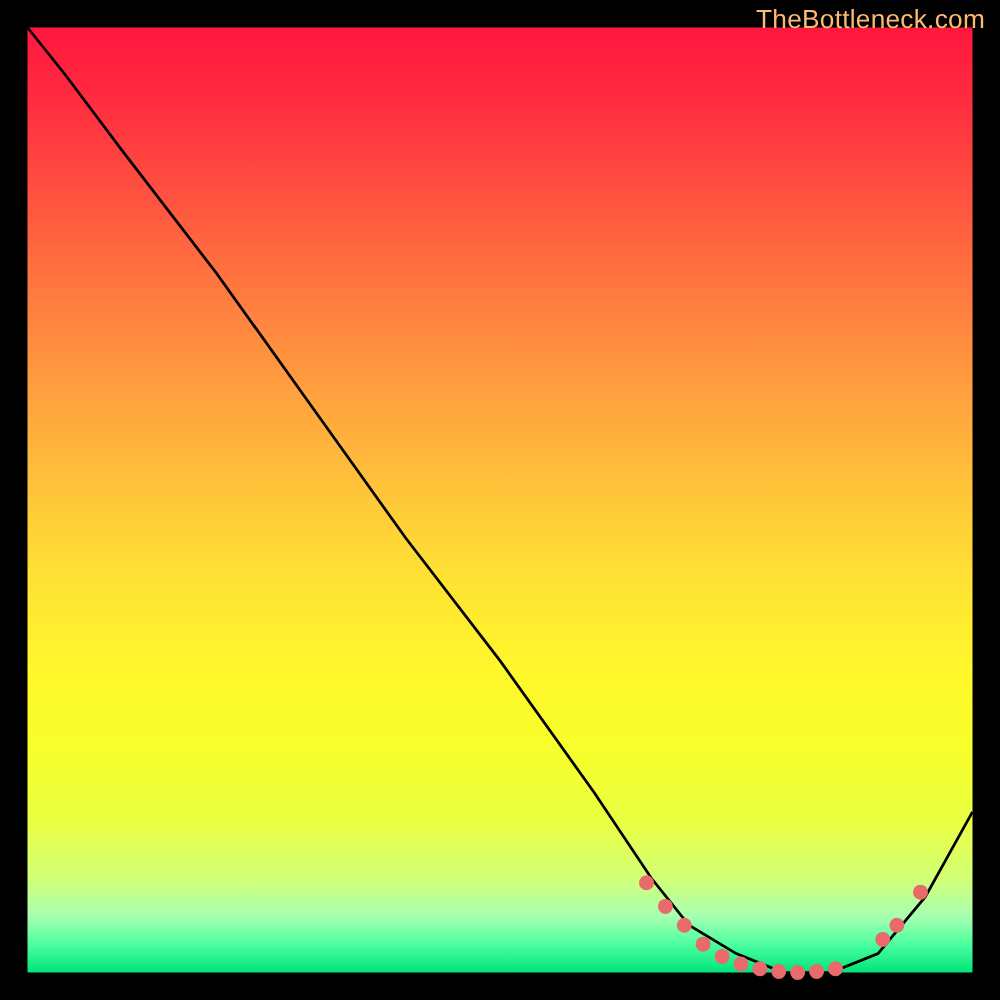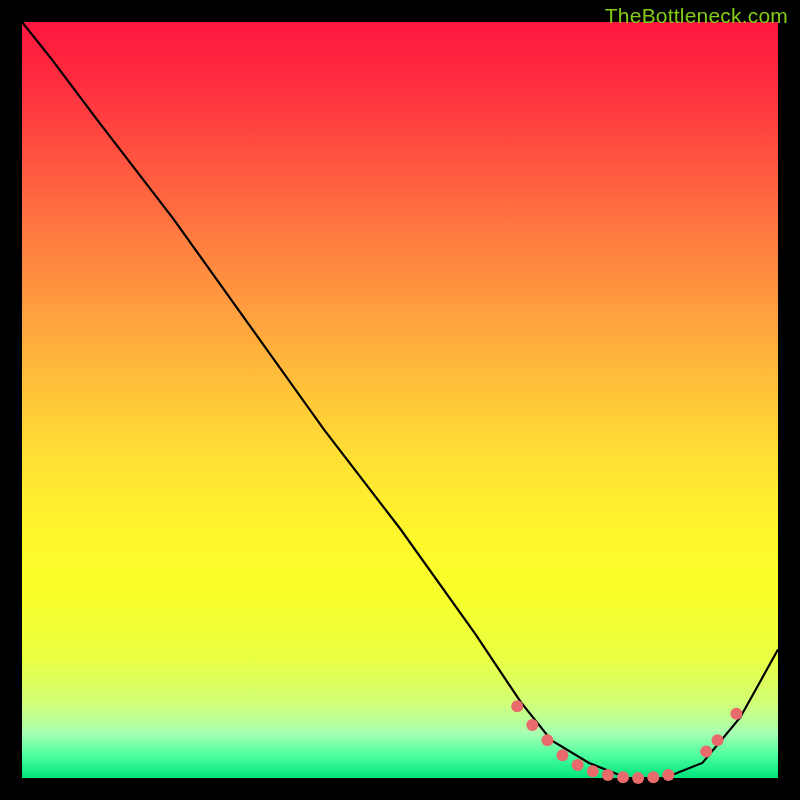--- a/index.html
+++ b/index.html
@@ -39,21 +39,21 @@
       #d2ff76 90%,
       #a8ffb1 94%,
       #4dffa0 97%,
       #00e47a 100%
     );
   }
   .watermark {
     position: absolute;
     top: 4px;
     right: 12px;
-    color: #84cc16;
+    color: #fdba74;
     font-size: 21px;
     font-weight: 500;
     letter-spacing: 0.2px;
     z-index: 5;
   }
   svg.curve {
     position: absolute;
     left: 0;
     top: 0;
     width: 756px;

